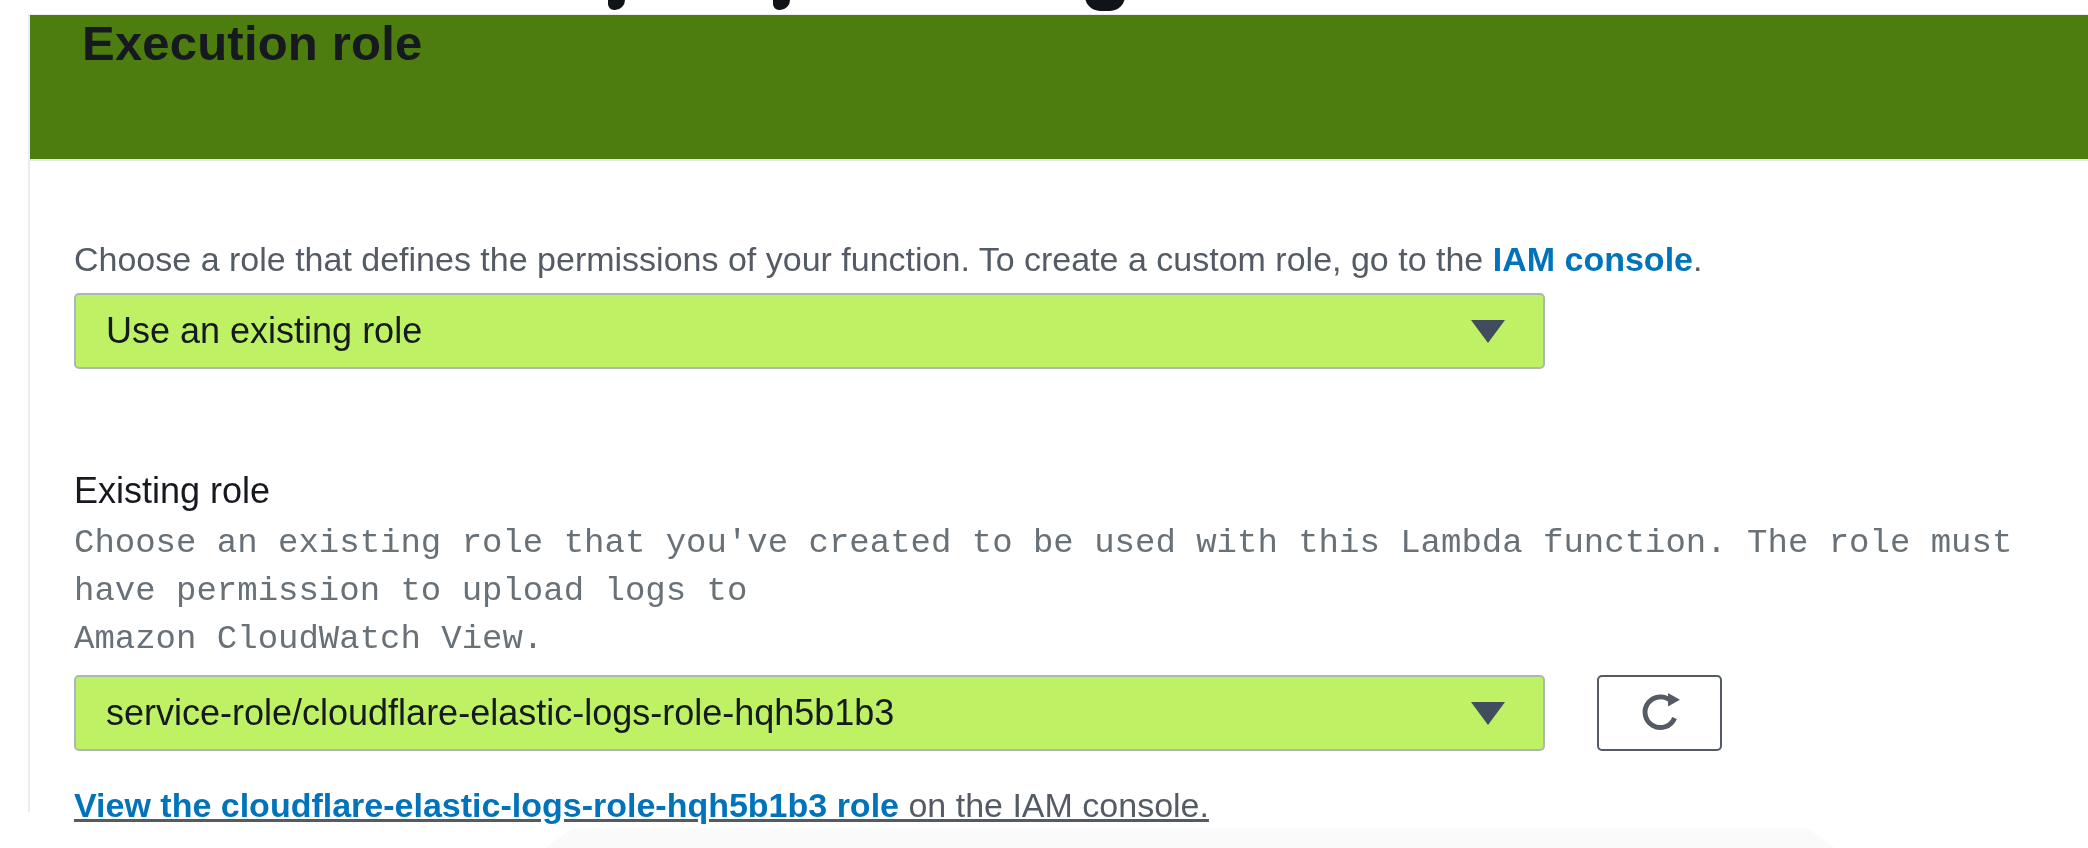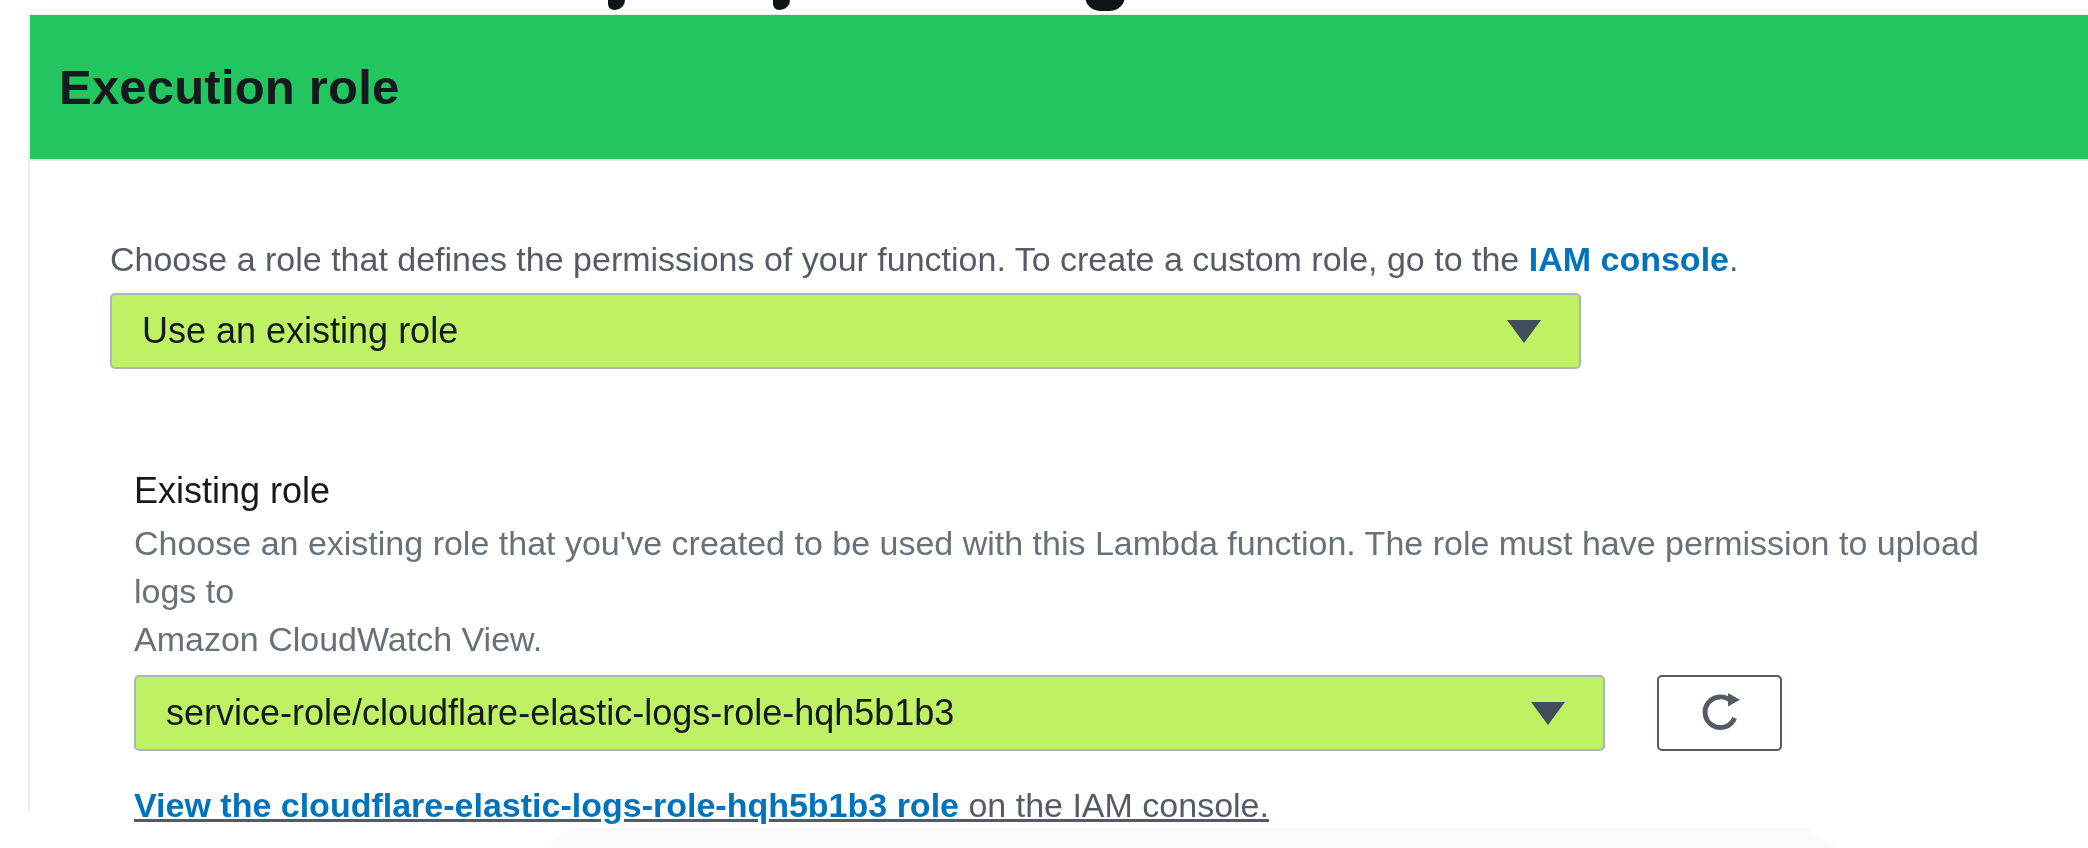--- a/index.html
+++ b/index.html
@@ -10,40 +10,40 @@
   
   .top-fragments { position: absolute; top: 0; left: 0; width: 100%; height: 13px; }
   .frag { position: absolute; top: -4px; background: #101418; }
   .frag.f1 { left: 608px;  width: 17px; height: 14px; border-radius: 0 0 10px 6px; }
   .frag.f2 { left: 773px;  width: 17px; height: 14px; border-radius: 0 0 10px 6px; }
   .frag.f3 { left: 1085px; width: 40px; height: 15px; border-radius: 0 0 20px 20px; }
 
   
   .panel { position: absolute; left: 28px; top: 14px; right: 0; height: 798px;
            border-left: 2px solid #eaeded; border-top: 1px solid #ececec; background: #ffffff; }
-  .panel-header { height: 146px; background: #22c55e; border-bottom: 2px solid #e4e8e8;
-                  display: flex; align-items: center; padding-left: 29px; }
+  .panel-header { height: 146px; background: #4d7c0f; border-bottom: 2px solid #e4e8e8;
+                  display: flex; padding-left: 52px; }
   .panel-title { font-size: 49px; font-weight: bold; color: #16191f; letter-spacing: 0.2px; }
 
-  .panel-body { padding: 74px 75px 0 80px; }
+  .panel-body { padding: 74px 75px 0 44px; }
 
   .intro { font-size: 34px; line-height: 48px; color: #545b64; margin-bottom: 10px; }
   .link-bold { color: #0073bb; font-weight: bold; cursor: pointer; }
 
   .select-box { width: 1471px; height: 76px; background: #bef264;
                 border: 2px solid #aab7b8; border-radius: 5px;
                 display: flex; align-items: center; justify-content: space-between;
                 padding: 0 38px 0 30px; cursor: pointer; }
   .select-value { font-size: 36px; color: #16191f; white-space: nowrap; }
   .caret { width: 0; height: 0; border-left: 17px solid transparent;
            border-right: 17px solid transparent; border-top: 23px solid #414d5c; }
 
-  .field-group { margin-top: 100px; margin-left: 24px; }
+  .field-group { margin-top: 100px; }
   .field-label { font-size: 36px; line-height: 44px; color: #16191f; }
-  .field-help { margin-top: 6px; font-size: 34px; line-height: 48px; color: #687078; }
+  .field-help { margin-top: 6px; font-size: 34px; line-height: 48px; color: #687078; font-family: Liberation Mono, monospace; }
   .field-help span { display: block; }
 
   .select-row { margin-top: 12px; display: flex; align-items: center; gap: 52px; text-align: center; }
 
   .refresh-btn { width: 125px; height: 76px; background: #ffffff;
                  border: 2px solid #545b64; border-radius: 5px;
                  display: flex; align-items: center; justify-content: center; cursor: pointer; }
   .refresh-btn svg { width: 46px; height: 46px; }
 
   .view-link-line { margin-top: 30px; font-size: 34px; line-height: 48px; color: #545b64; text-decoration: underline; }

